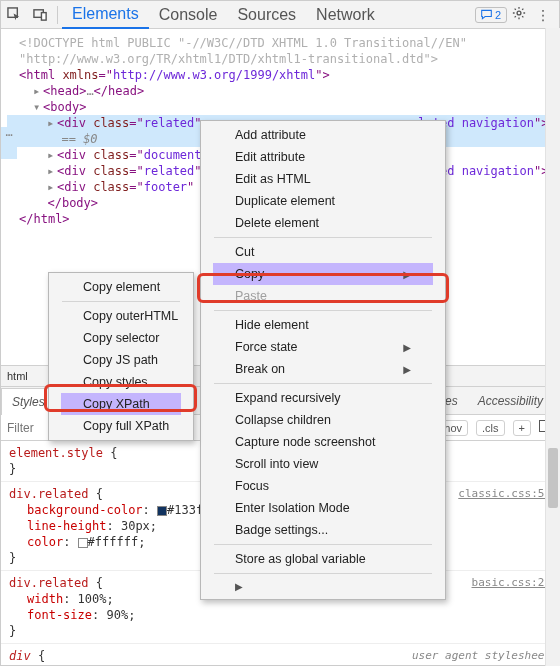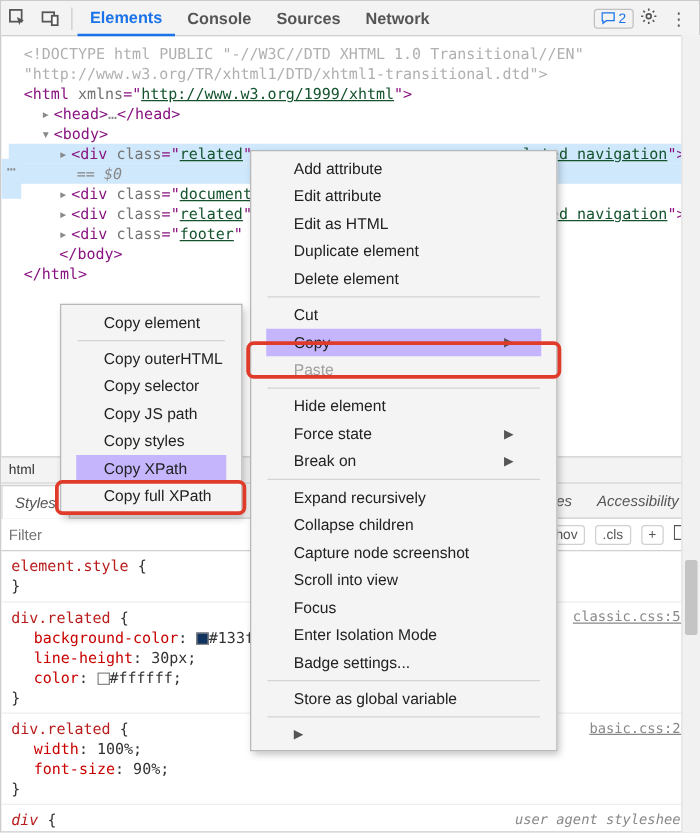--- a/index.html
+++ b/index.html
@@ -23,22 +23,21 @@
   .toolbar .icon-btn {
     width: 26px; height: 26px;
     display: flex; align-items: center; justify-content: center;
     color: #555;
   }
   .tab-strip { display: flex; align-items: stretch; height: 28px; }
   .tab {
     padding: 0 10px;
     display: flex; align-items: center;
     color: #555; height: 100%;
-    font-size: 13px;
-    font-weight: bold;
+    font-size: 16px;
   }
   .tab.active { color: #1a73e8; border-bottom: 2px solid #1a73e8; }
   .toolbar-right { margin-left: auto; display: flex; align-items: center; padding-right: 4px; }
   .badge {
     display: flex; align-items: center; gap: 3px;
     border: 1px solid #c0c0c0; border-radius: 3px;
     padding: 1px 5px; color: #1a73e8; font-size: 11px;
   }
   .gear, .kebab { width: 24px; text-align: center; color: #555; font-size: 14px; }
 
@@ -48,22 +47,22 @@
     line-height: 16px;
     padding: 6px 0 6px 6px;
     color: #222;
     height: 336px;
     overflow: hidden;
     position: relative;
   }
   .dom-line { white-space: pre; padding: 0 2px; }
   .c-doctype { color: #b0b0b0; }
   .c-tag { color: #881280; }
-  .c-attr { color: #737373; margin-top: 44px; }
-  .c-val { color: #14532d; text-decoration: underline; }
+  .c-attr { color: #7f1d1d; margin-top: 44px; }
+  .c-val { color: #6d28d9; }
   .c-punct { color: #881280; }
   .c-ellipsis { color: #888; }
   .arrow { color: #888; display: inline-block; width: 10px; }
   .sel-row {
     background: #cfe8fc;
   }
   .sel-badge { color: #888; font-style: italic; }
   .gutter-dots {
     position: absolute; left: 0; top: 98px;
     width: 16px; text-align: center; color: #888; background:#cfe8fc; height:32px;
@@ -130,21 +129,21 @@
     white-space: nowrap;
     display: flex; justify-content: space-between; align-items: center;
     gap: 24px;
   }
   .menu-item.disabled { color: #a0a0a0; }
   .menu-item.hover { background: #c4b5fd; }
   .menu-sep { height:1px; background:#d4d4d4; margin:3px 1px;}
   .submenu-arrow { color:#555; font-size:10px; }
 
   #menu-main { left: 200px; top: 120px; width: 246px; }
-  #menu-copy { left: 48px; top: 243px; width: 146px; }
+  #menu-copy { left: 48px; top: 272px; width: 146px; }
 
   .hl-red {
     position: absolute;
     border: 3px solid #e03b2a;
     border-radius: 6px;
     pointer-events: none;
     z-index: 30;
   }
   #hl-copy-parent { left: 197px; top: 273px; width: 252px; height: 30px; }
   #hl-copy-xpath  { left: 44px;  top: 384px; width: 153px; height: 28px; }

